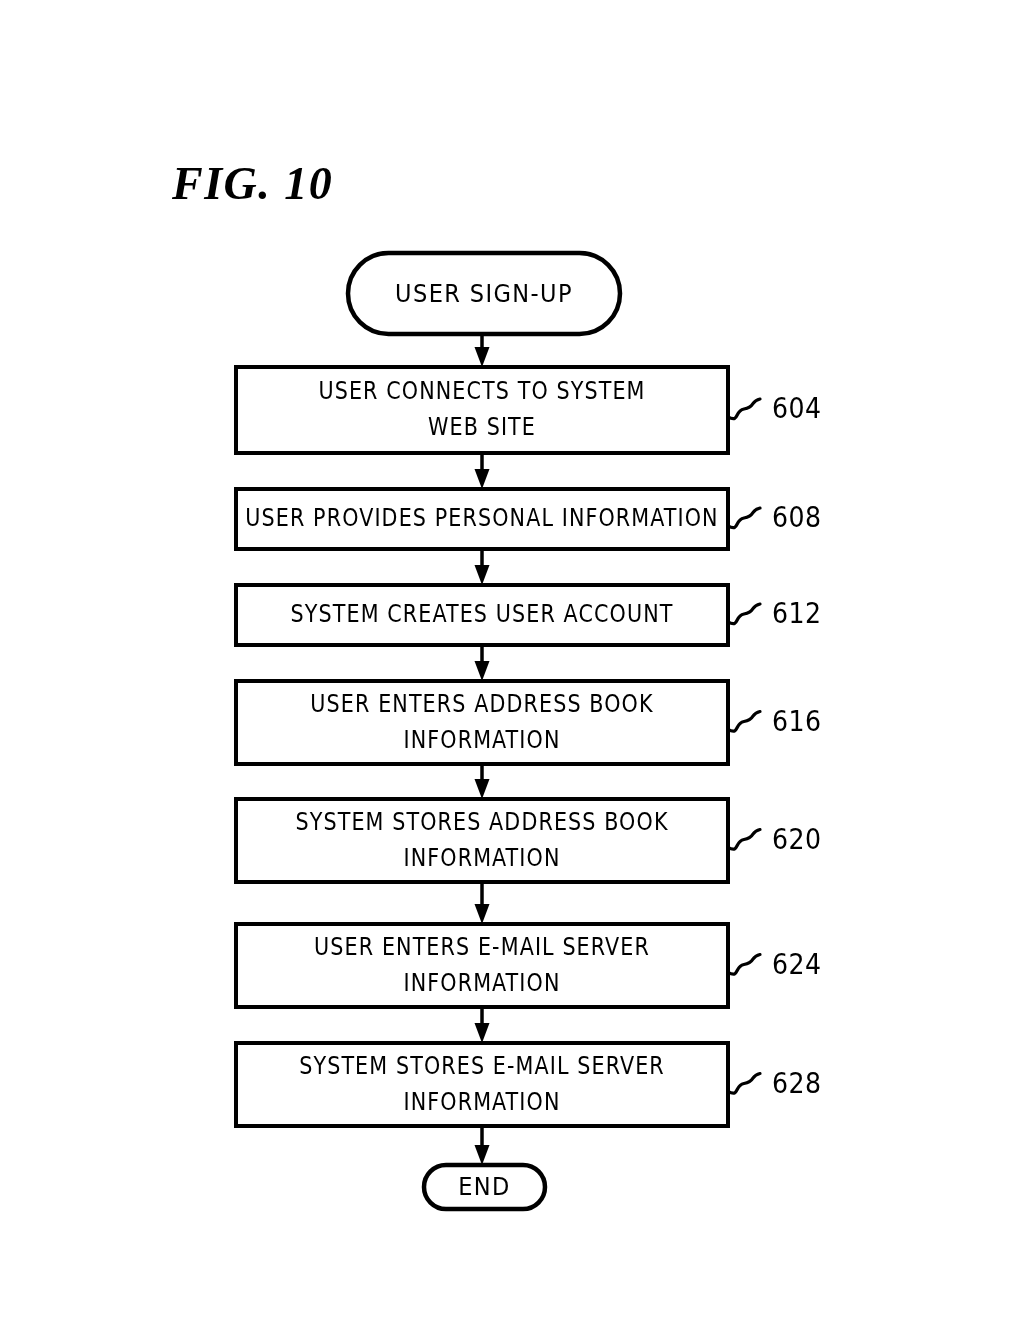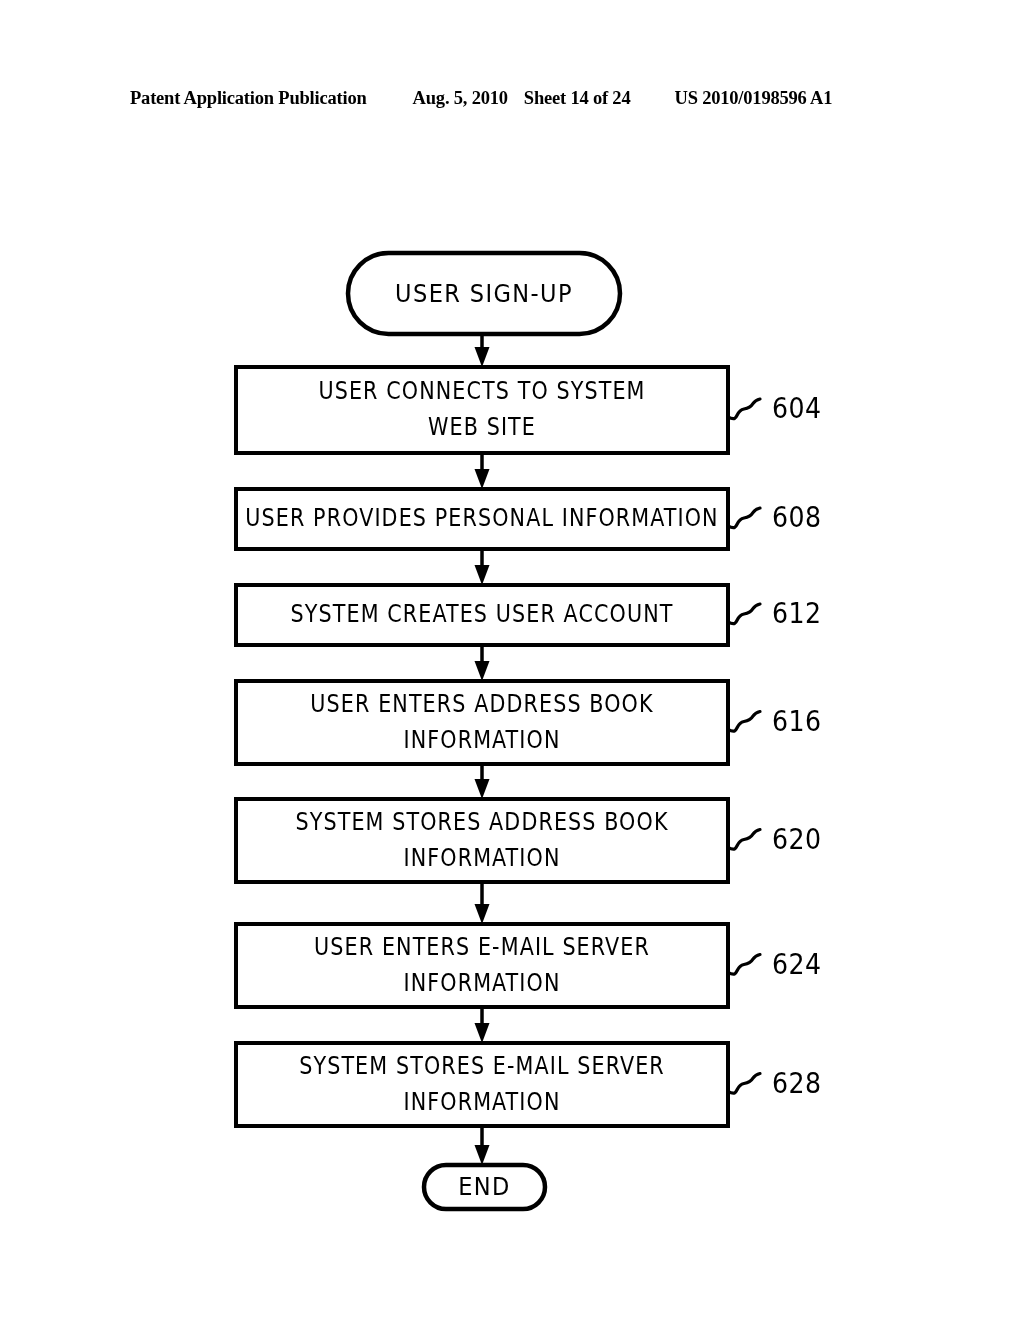--- a/index.html
+++ b/index.html
@@ -119,27 +119,22 @@
     fill: #000000;
     text-anchor: start;
     dominant-baseline: middle;
   }
 </style>
 </head>
 <body>
 
 <div class="page">
 
-  <div class="pub-header">
-    <span class="seg-pub">Patent Application Publication</span>
-    <span class="seg-date">Aug. 5, 2010</span>
-    <span class="seg-sheet">Sheet 14 of 24</span>
-    <span class="seg-num">US 2010/0198596 A1</span>
-  </div>
-
+
+  <div class="fig-label">FIG. 10</div>
 
   <svg class="flow-svg" viewBox="0 0 1024 1320">
     <g id="flow-root">
         <rect x="348" y="253" width="272" height="81" rx="40.5" ry="40.5" class="node-term"></rect>
         <g>
           <text x="484" y="294.5" class="term-text">USER SIGN-UP</text>
         </g>
         <rect x="236" y="367" width="492" height="86" class="node-box"></rect>
         <g>
           <text x="482" y="392" class="node-text">USER CONNECTS TO SYSTEM</text>

